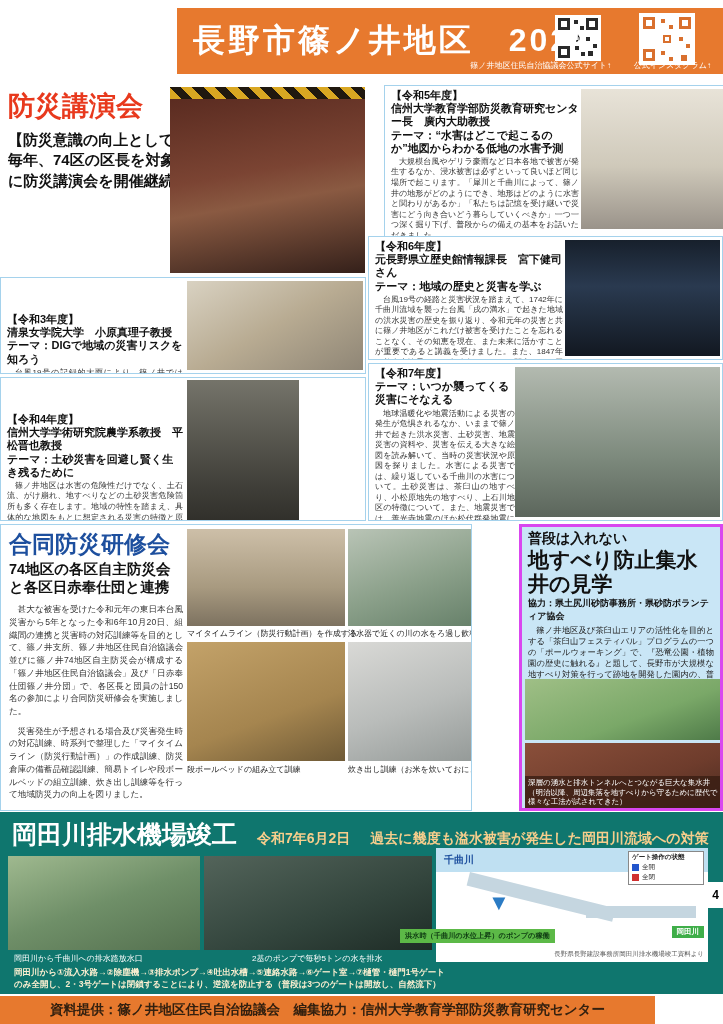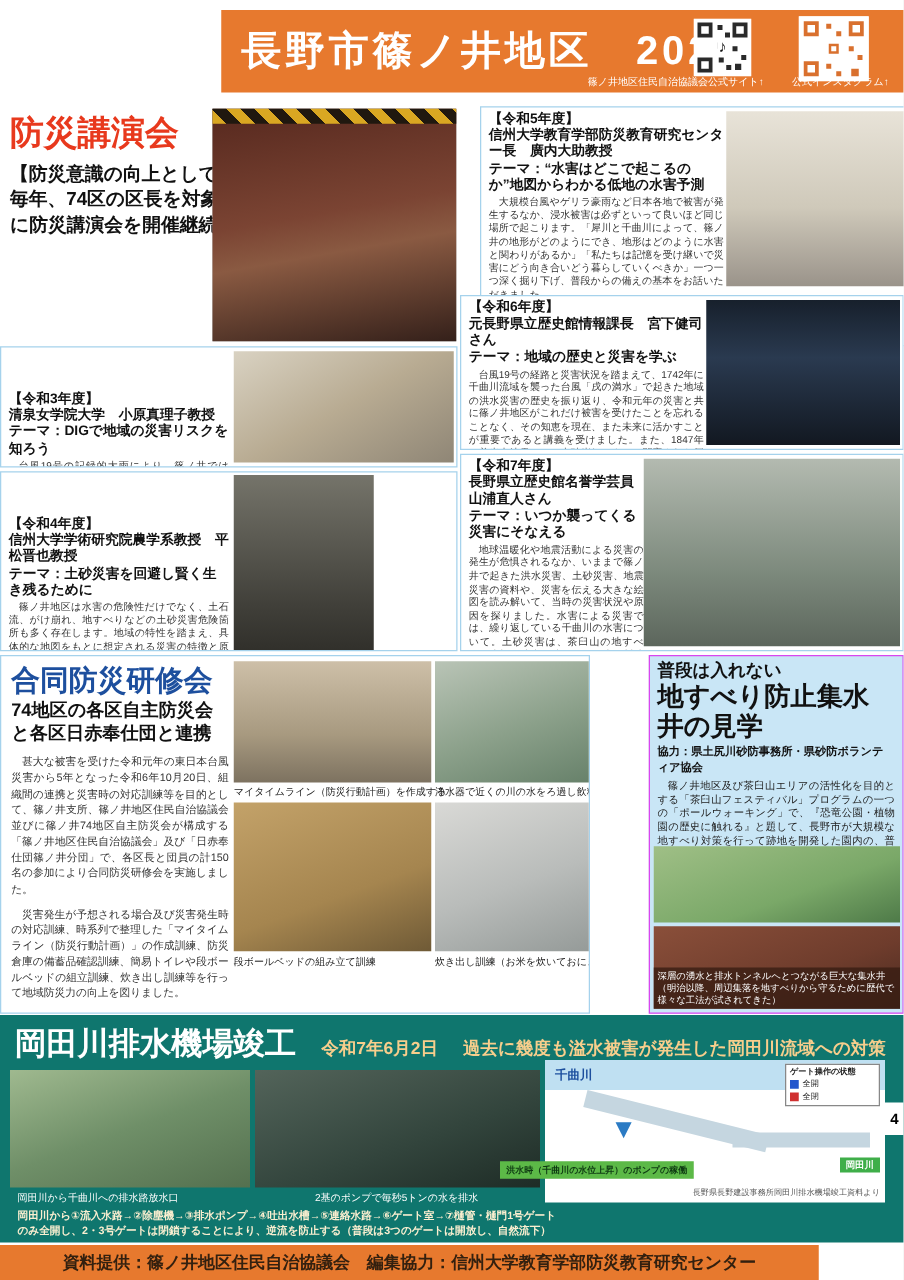--- a/index.html
+++ b/index.html
@@ -74,21 +74,21 @@
   #ph-t1 { left:186px; top:4px;   width:158px; height:97px; }
   #ph-t2 { left:347px; top:4px;   width:164px; height:97px; }
   #ph-t3 { left:186px; top:117px; width:158px; height:119px; }
   #ph-t4 { left:347px; top:117px; width:164px; height:119px; }
   .tcap { position:absolute; font-size:8px; color:#222; white-space:nowrap; }
   #cap-t1 { left:186px; top:103px; }
   #cap-t2 { left:347px; top:103px; }
   #cap-t3 { left:186px; top:239px; }
   #cap-t4 { left:347px; top:239px; }
   
-  #field { position:absolute; left:519px; top:524px; width:204px; height:287px; background:#C9E6F6; border:1px solid #d946ef; overflow:hidden; }
+  #field { position:absolute; left:519px; top:524px; width:204px; height:287px; background:#C9E6F6; border:3px solid #d946ef; overflow:hidden; }
   .field-pre   { font-size:14px; font-weight:bold; margin:3px 6px 0; color:#111; }
   .field-title { font-size:21px; font-weight:bold; line-height:1.12; margin:0 6px; color:#111; }
   .field-credit{ font-size:9px;  font-weight:bold; margin:2px 6px 0; color:#111; }
   .field-body  { font-size:8.3px; line-height:1.32; text-align:justify; text-indent:1em; margin:2px 6px; color:#222; }
   #ph-f1 { left:3px; top:152px; width:197px; height:61px; }
   #ph-f2 { left:3px; top:216px; width:197px; height:66px; }
   .f-overlay { position:absolute; left:0; right:0; bottom:0; background:rgba(55,28,18,.78); color:#fff; font-size:7.5px; line-height:1.3; padding:2px 3px; }
   
   #pump { position:absolute; left:0; top:812px; width:723px; height:182px; background:#0f766e;padding-left:25px; }
   .pump-head { position:absolute; left:12px; top:6px; display:flex; align-items:baseline; gap:20px; white-space:nowrap; }
@@ -227,21 +227,20 @@
       <div class="yb-speaker">元長野県立歴史館情報課長　宮下健司さん</div>
       <div class="yb-theme">テーマ：地域の歴史と災害を学ぶ</div>
       <p class="yb-body">台風19号の経路と災害状況を踏まえて、1742年に千曲川流域を襲った台風「戌の満水」で起きた地域の洪水災害の歴史を振り返り、令和元年の災害と共に篠ノ井地区がこれだけ被害を受けたことを忘れることなく、その知恵を現在、また未来に活かすことが重要であると講義を受けました。また、1847年の善光寺地震では、土砂崩れによって閉塞された犀川の決壊による洪水で篠ノ井は大きな被害を受けたという過去の事実を資料で確認し、紐解いた歴史からこれからどう対応すれば良いかについて学びました。</p>
     </div>
     <div class="photo g-screen" id="ph-r6"></div>
   </section>
 
   <section class="yblock" id="blk-r7">
     <div class="yb-text">
       <div class="yb-label">【令和7年度】</div>
-      <div class="yb-speaker">長野県立歴史館名誉学芸員　山浦直人さん</div>
       <div class="yb-theme">テーマ：いつか襲ってくる災害にそなえる</div>
       <p class="yb-body">地球温暖化や地震活動による災害の発生が危惧されるなか、いままで篠ノ井で起きた洪水災害、土砂災害、地震災害の資料や、災害を伝える大きな絵図を読み解いて、当時の災害状況や原因を探りました。水害による災害では、繰り返している千曲川の水害について。土砂災害は、茶臼山の地すべり、小松原地先の地すべり、上石川地区の特徴について。また、地震災害では、善光寺地震のほか松代群発地震についても言及。講師からは、過去にあった災害は再び起きる可能性が高いことから、その内容を知っておくことが防災対策として重要であると説明がありました。</p>
     </div>
     <div class="photo g-crowd" id="ph-r7"></div>
   </section>
 
   <section id="train">
     <div class="train-text">
       <div class="train-title">合同防災研修会</div>
       <div class="train-sub">74地区の各区自主防災会</div>

